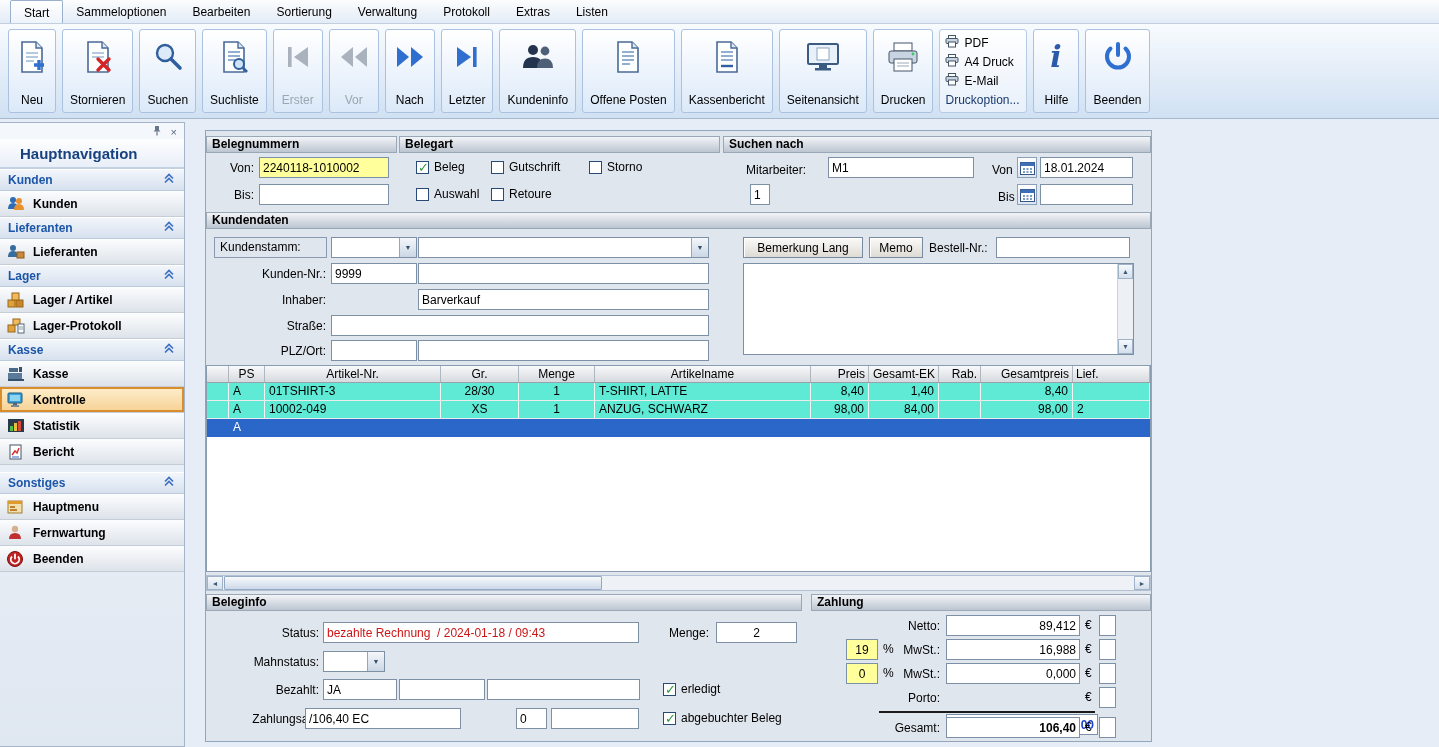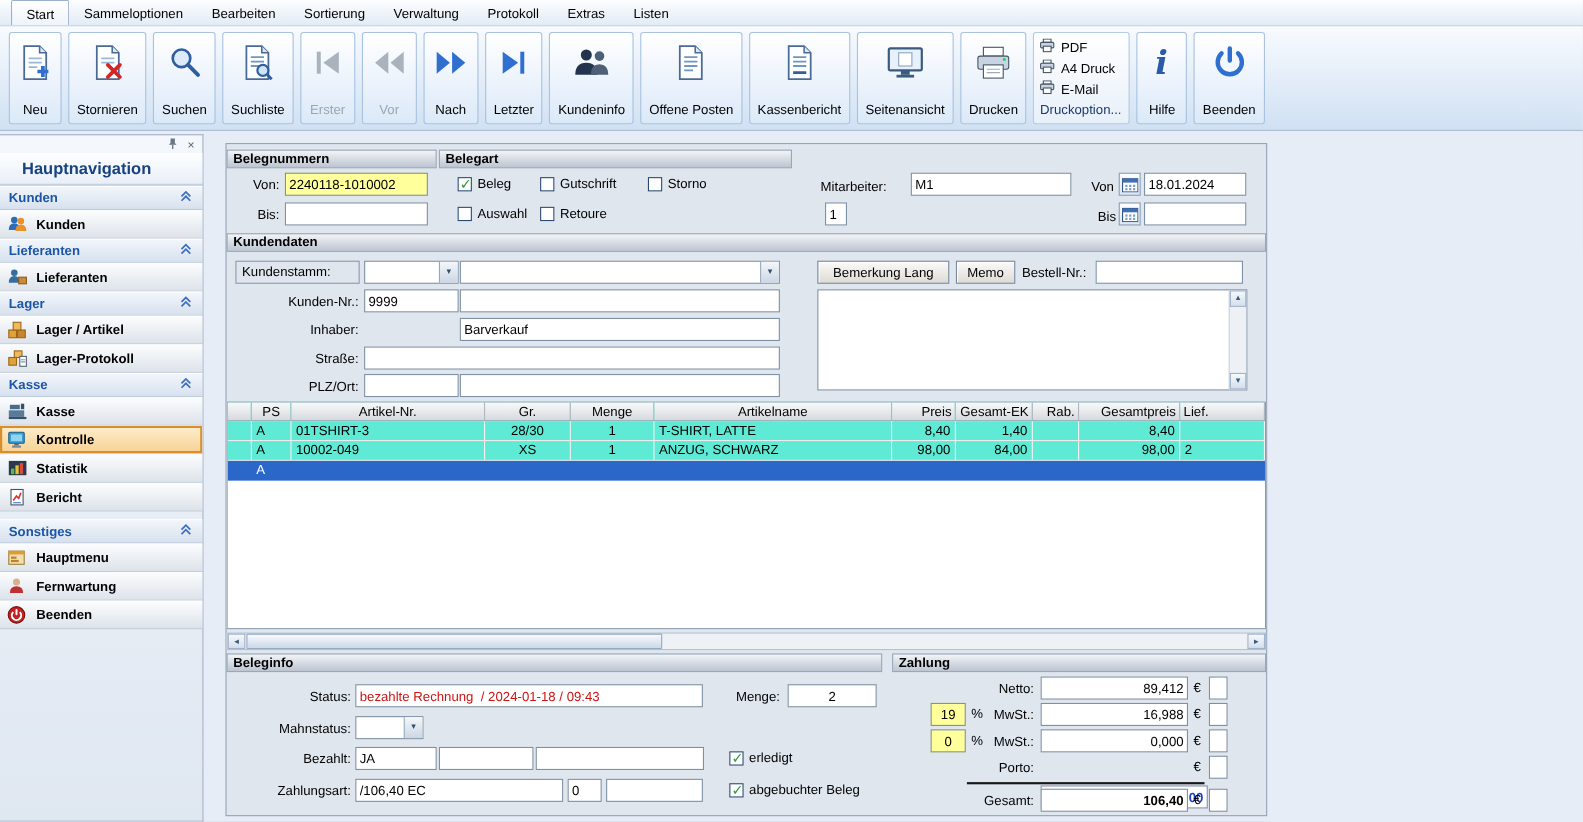--- a/index.html
+++ b/index.html
@@ -453,20 +453,21 @@
           </svg>
         </span>
       <span>Beenden</span>
     </div>
   </div>
 
   <div class="main">
 
     <div class="shdr" style="left:0;top:5px;width:191px">Belegnummern</div>
     <div class="shdr" style="left:193px;top:5px;width:321px">Belegart</div>
+    <div class="shdr" style="left:517px;top:5px;width:428px">Suchen nach</div>
 
     <div class="flabel r" style="left:2px;top:29px;width:46px">Von:</div>
     <input class="inp yellow" style="left: 53px; top: 26px; width: 130px;" value="2240118-1010002">
     <div class="flabel r" style="left:2px;top:56px;width:46px">Bis:</div>
     <input class="inp" style="left: 53px; top: 53px; width: 130px;" value="">
 
     <label class="cbx" style="left:210px;top:29px">
       <span class="cb checked"></span>
       <span>Beleg</span>
     </label>
@@ -640,21 +641,21 @@
     <div class="flabel r" style="left:8px;top:551px;width:105px">Bezahlt:</div>
     <input class="inp" style="left: 117px; top: 548px; width: 74px;" value="JA">
     <input class="inp" style="left: 193px; top: 548px; width: 86px;" value="">
     <input class="inp" style="left: 281px; top: 548px; width: 153px;" value="">
     <label class="cbx" style="left:457px;top:551px">
       <span class="cb checked"></span>
       <span>erledigt</span>
     </label>
 
     <div class="flabel r" style="left:8px;top:580px;width:105px">Zahlungsart:</div>
-    <input class="inp" style="left: 117px; top: 577px; width: 189px;" value="/106,40 EC">
+    <input class="inp" style="left: 99px; top: 577px; width: 156px;" value="/106,40 EC">
     <input class="inp" style="left: 310px; top: 577px; width: 31px;" value="0">
     <input class="inp" style="left: 345px; top: 577px; width: 88px;" value="">
     <label class="cbx" style="left:457px;top:580px">
       <span class="cb checked"></span>
       <span>abgebuchter Beleg</span>
     </label>
 
     <div class="flabel r" style="left:660px;top:487px;width:74px">Netto:</div>
     <input class="inp r" style="left: 740px; top: 484px; width: 134px;" value="89,412">
     <span class="sym" style="left:879px;top:484px">€</span>

